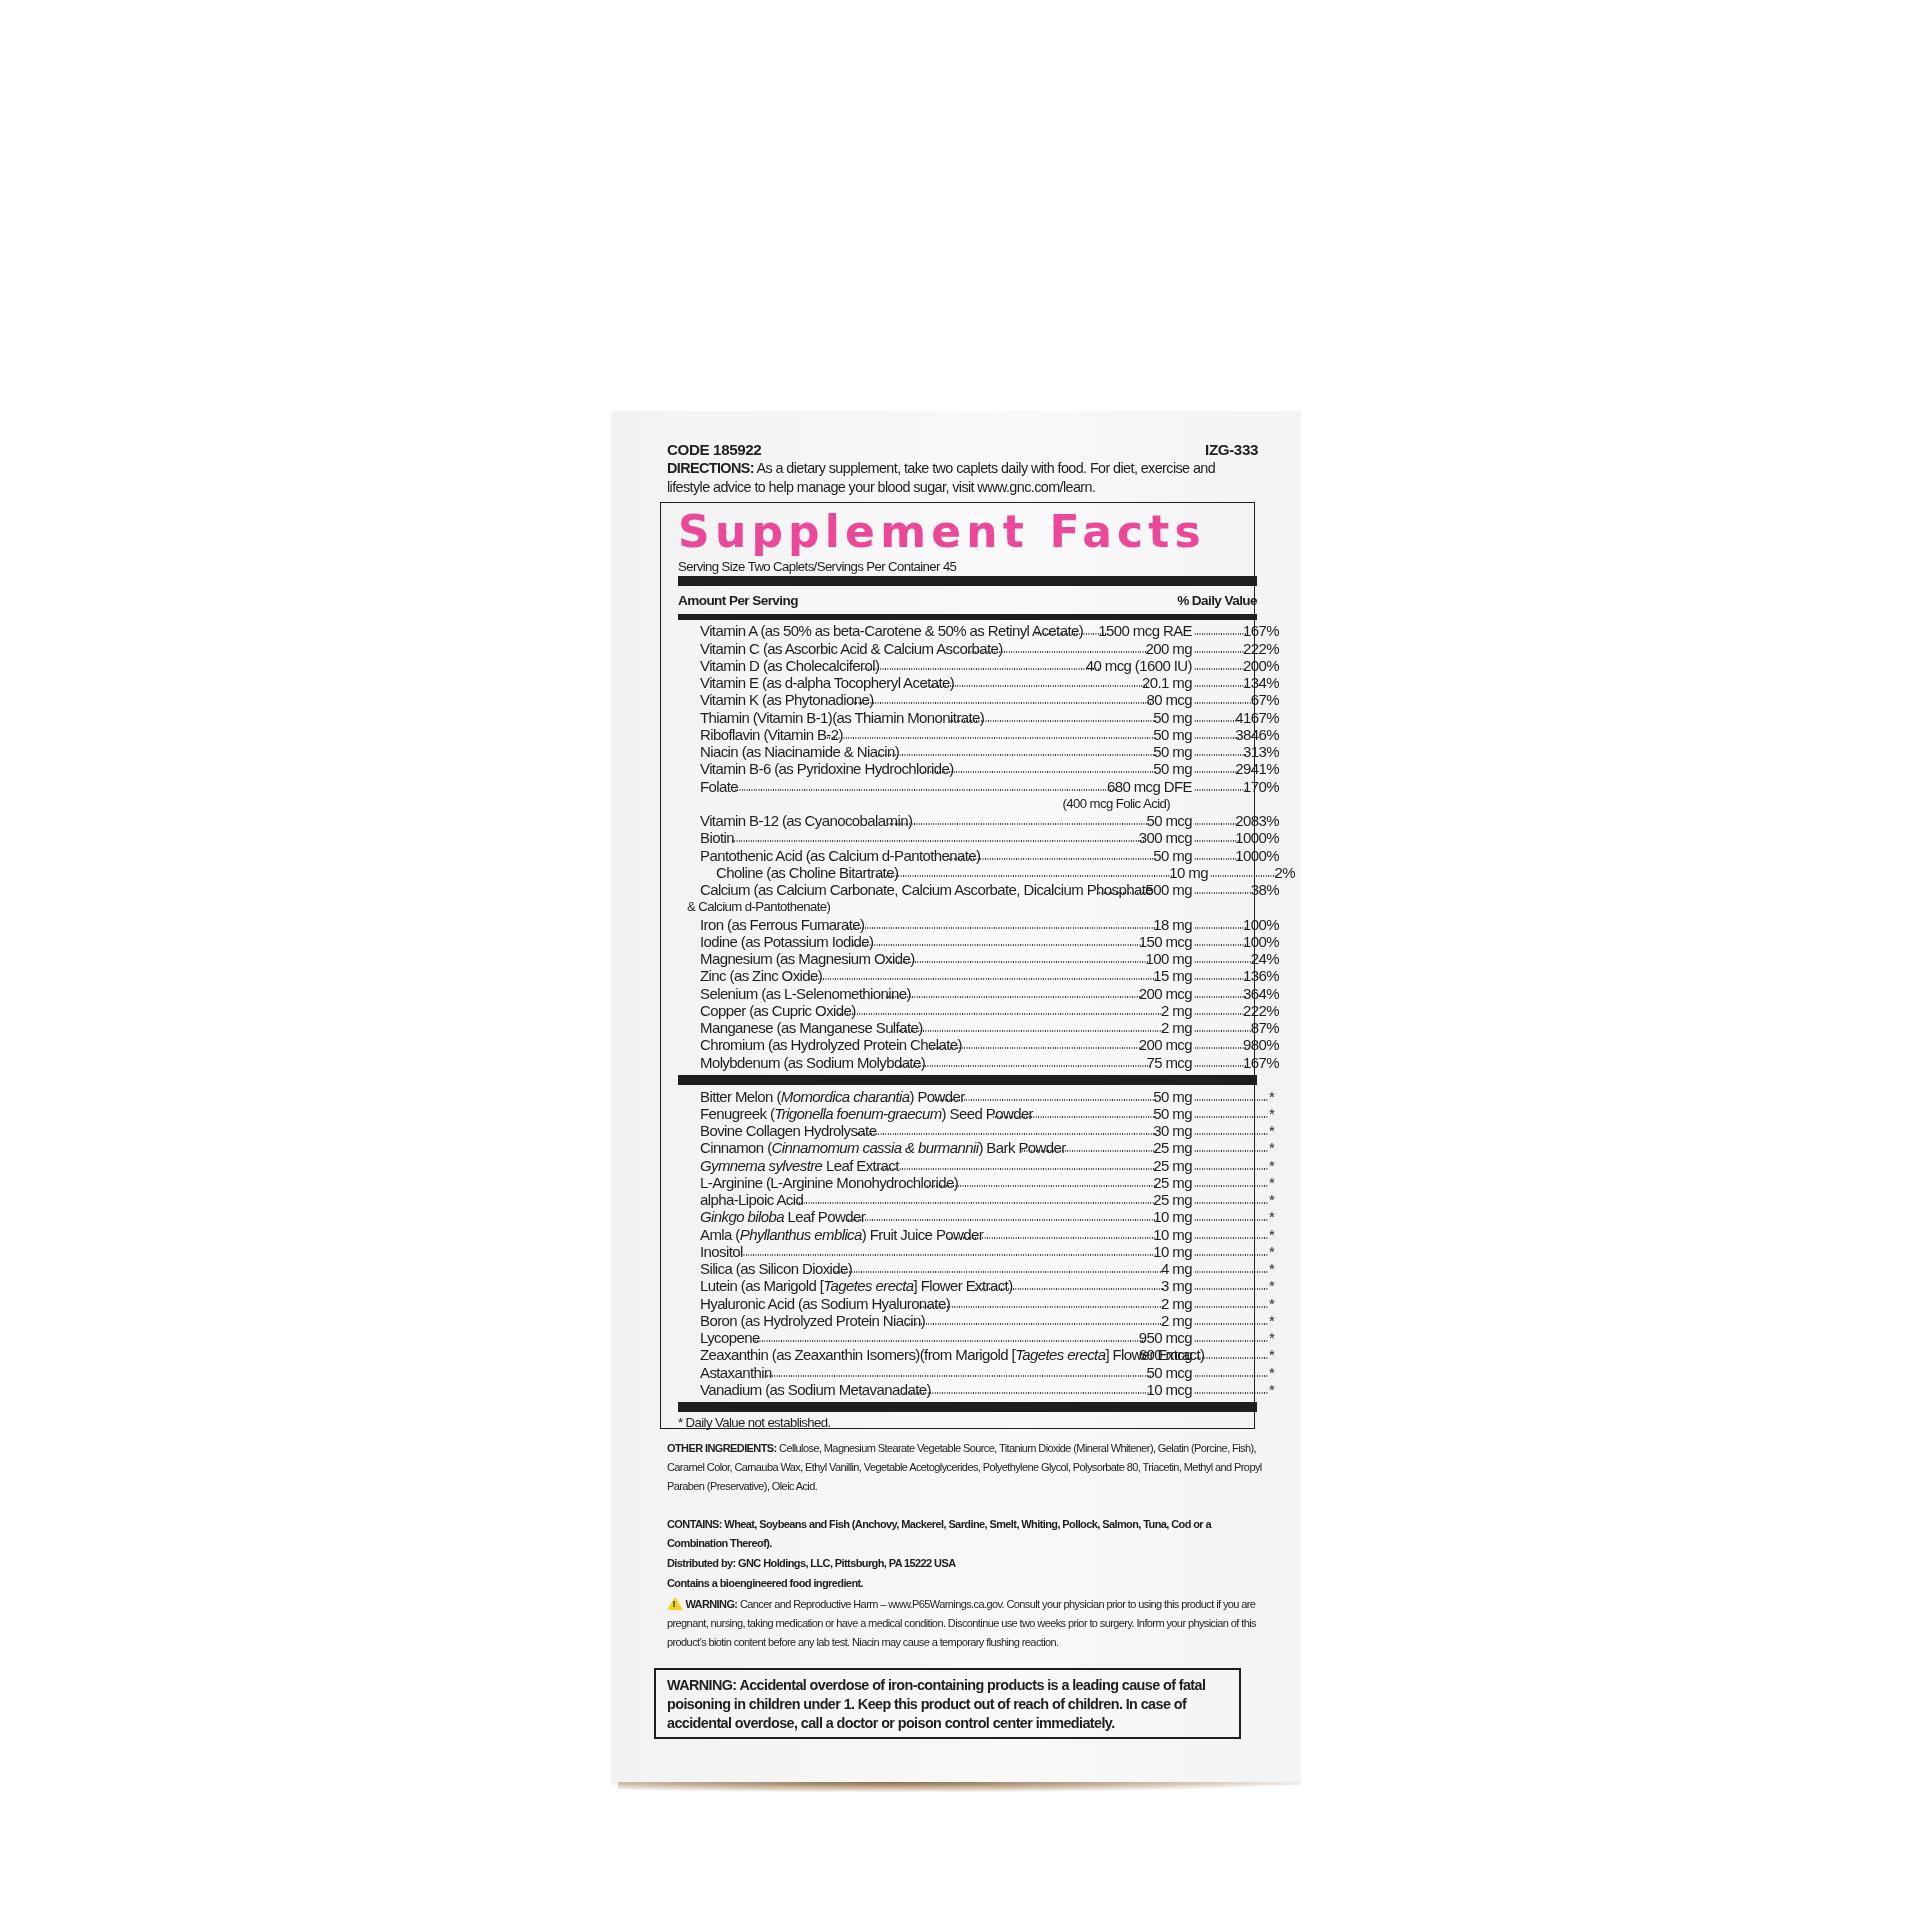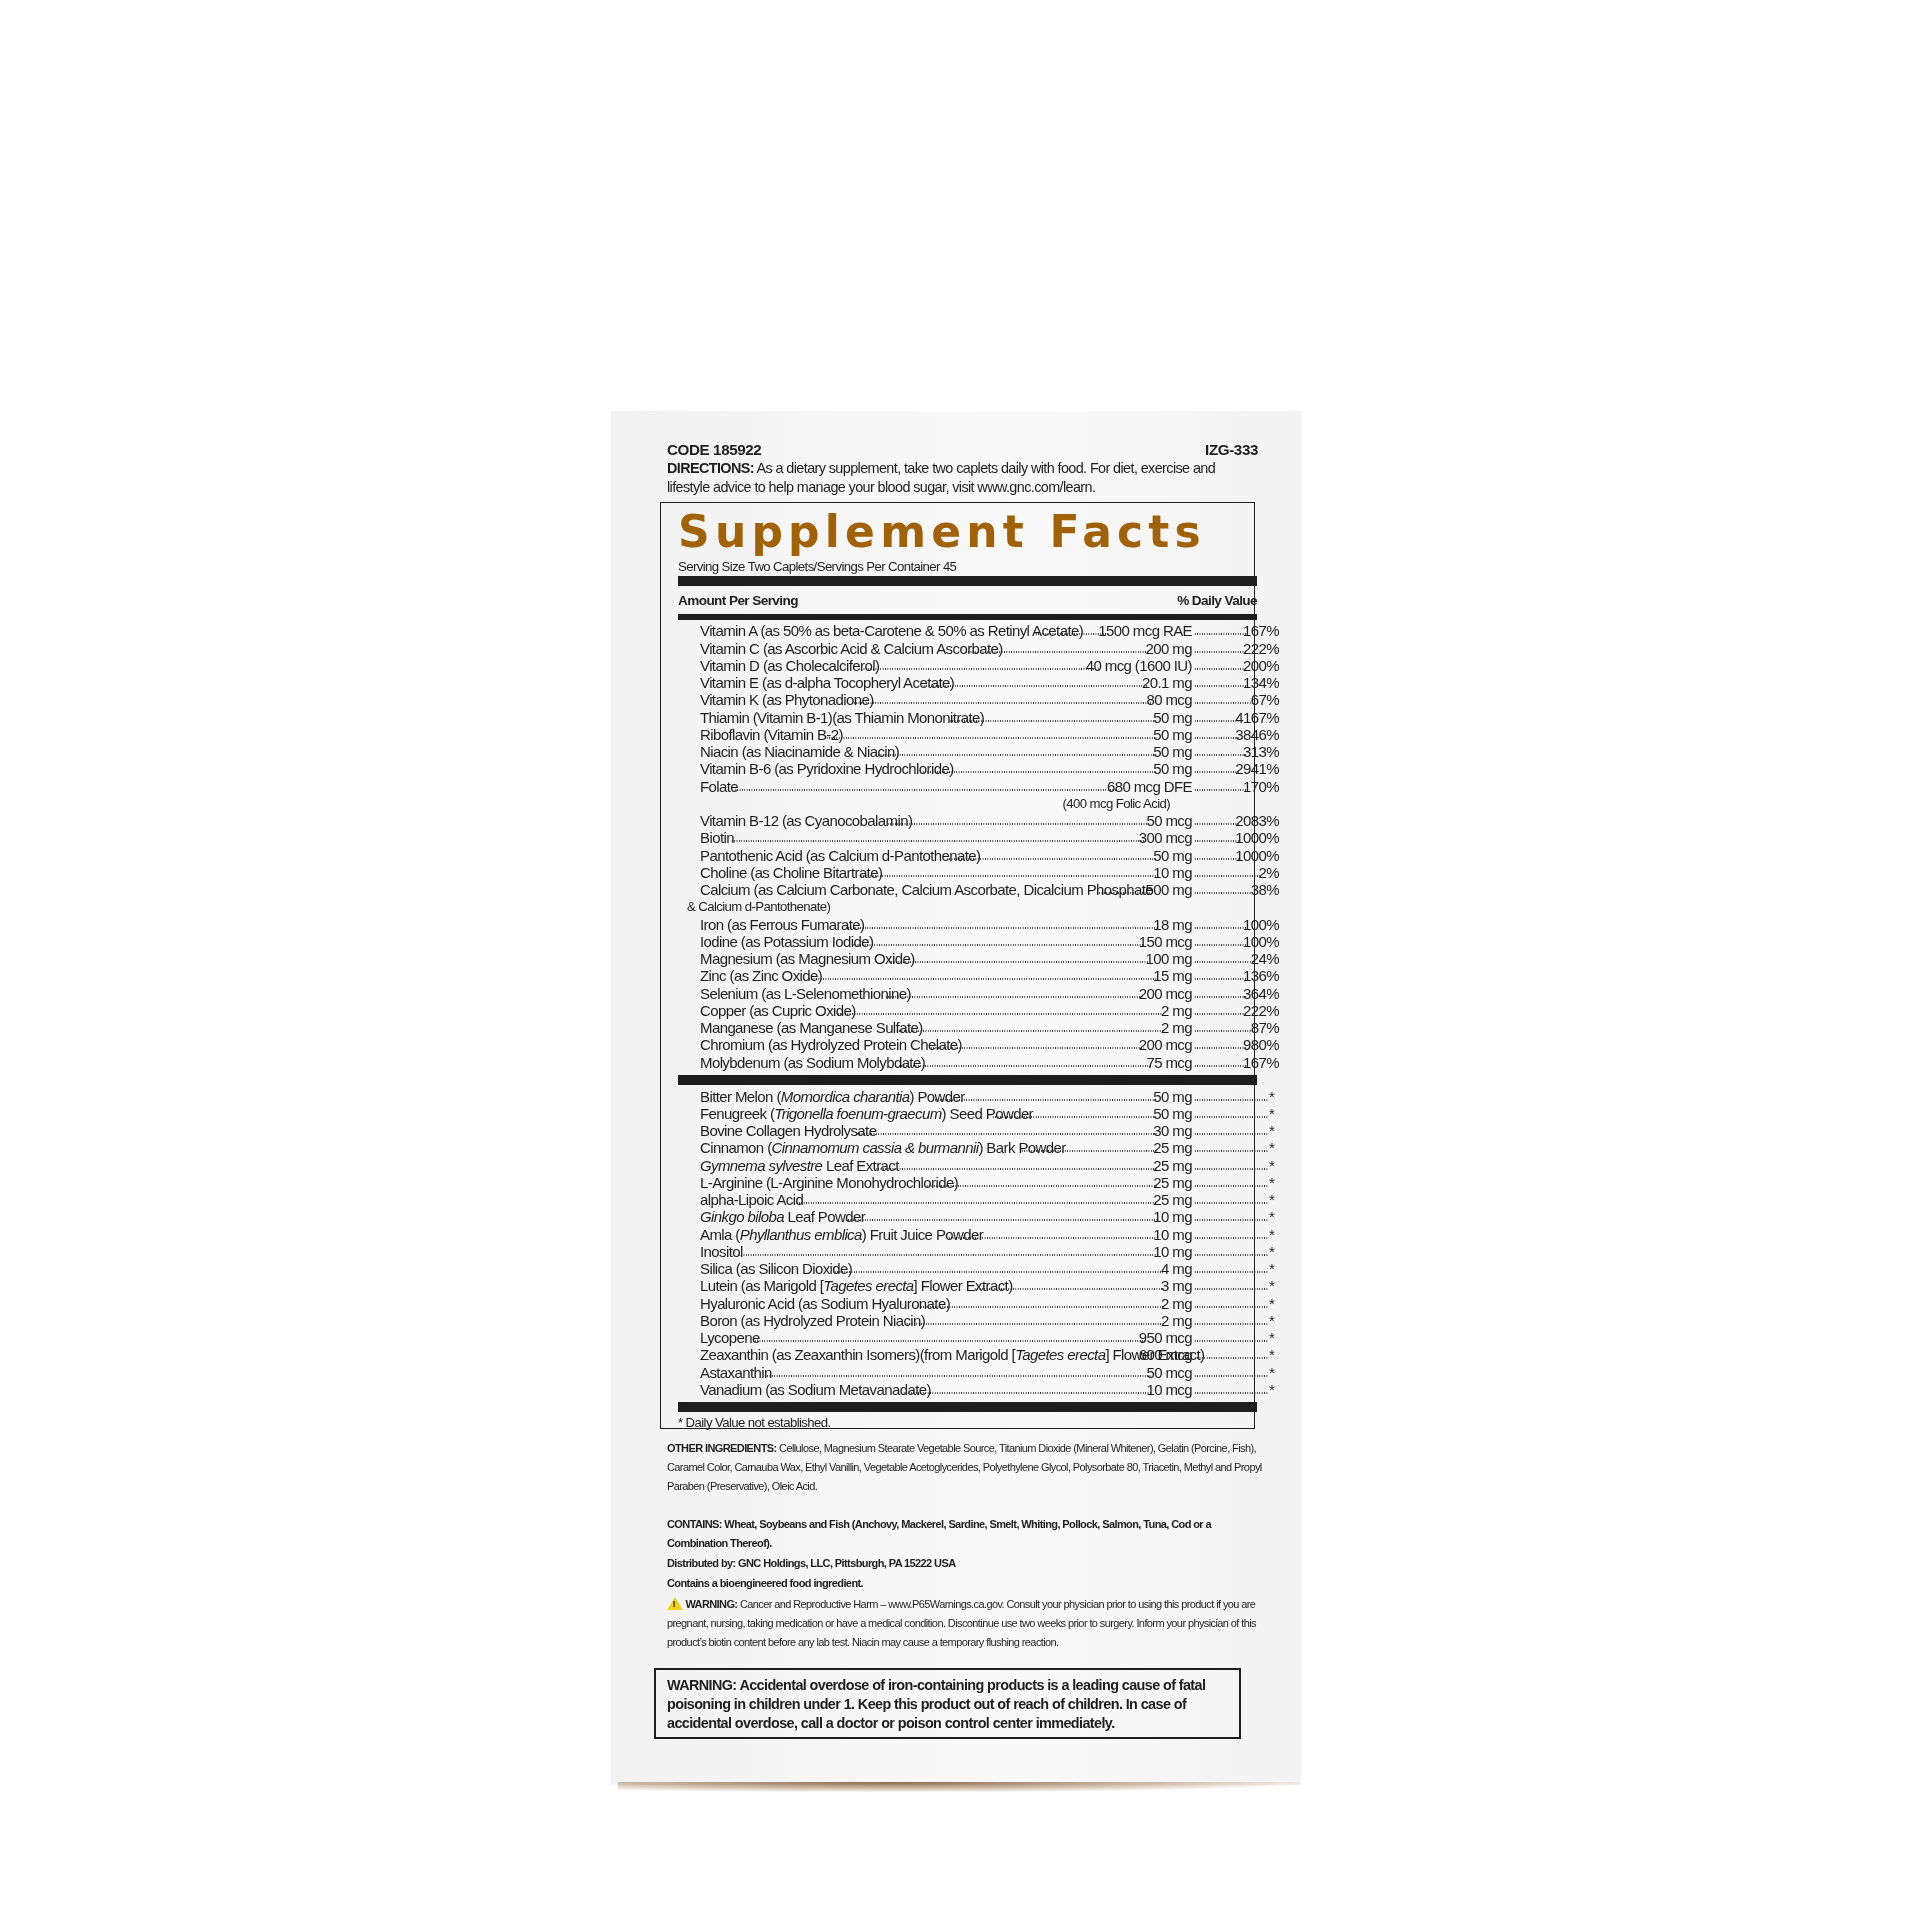--- a/index.html
+++ b/index.html
@@ -21,21 +21,21 @@
   .izg { right:calc(1925px - 1258px); top:441px; font-size:15.2px; font-weight:bold; letter-spacing:-0.4px; }
   .directions { left:667px; top:459px; width:594px; font-size:14.4px; line-height:19px; letter-spacing:-0.6px; white-space:normal; }
 
   .facts-box {
     position:absolute; left:660px; top:502px; width:595px; height:927px;
     border:1.6px solid #1e1e1e; box-sizing:border-box;
   }
   .facts-title {
     position:absolute; left:678px; top:507px; width:577px;
     font-family:"DejaVu Sans", sans-serif; font-weight:bold; font-size:44px; line-height:50px;
-    letter-spacing:5.2px; color:#a16207; white-space:nowrap;
+    letter-spacing:5.2px; color:#ec4899; white-space:nowrap;
   }
   .serving { left:678px; top:559px; font-size:13.2px; letter-spacing:-0.6px; }
   .bar-thick { position:absolute; left:678px; width:579px; background:#1e1e1e; }
   .aps { left:678px; top:593px; font-size:13.6px; font-weight:bold; letter-spacing:-0.6px; }
   .dvh { right:calc(1925px - 1257px); top:593px; font-size:13.6px; font-weight:bold; letter-spacing:-0.6px; }
 
   .row {
     position:absolute; left:700px; width:579px; height:17px;
     font-size:15px; line-height:17px; letter-spacing:-0.6px;
   }
@@ -166,21 +166,21 @@
       <span class="dv">1000%</span>
       <span class="leader" style="left: 494px; width: 46px;"></span>
     </div>
     <div class="row" style="top: 847px;">
       <span class="leader" style="left: 246px; width: 211px;"></span>
       <span class="name">Pantothenic Acid (as Calcium d-Pantothenate)</span>
       <span class="amt">50 mg</span>
       <span class="dv">1000%</span>
       <span class="leader" style="left: 494px; width: 46px;"></span>
     </div>
-    <div class="row" style="top: 864px;">
+    <div class="row" style="top: 864px; margin-left: 16px;">
       <span class="leader" style="left: 160px; width: 297px;"></span>
       <span class="name">Choline (as Choline Bitartrate)</span>
       <span class="amt">10 mg</span>
       <span class="dv">2%</span>
       <span class="leader" style="left: 494px; width: 67px;"></span>
     </div>
     <div class="row" style="top: 881px;">
       <span class="leader" style="left: 396px; width: 54px;"></span>
       <span class="name">Calcium (as Calcium Carbonate, Calcium Ascorbate, Dicalcium Phosphate</span>
       <span class="amt">500 mg</span>

